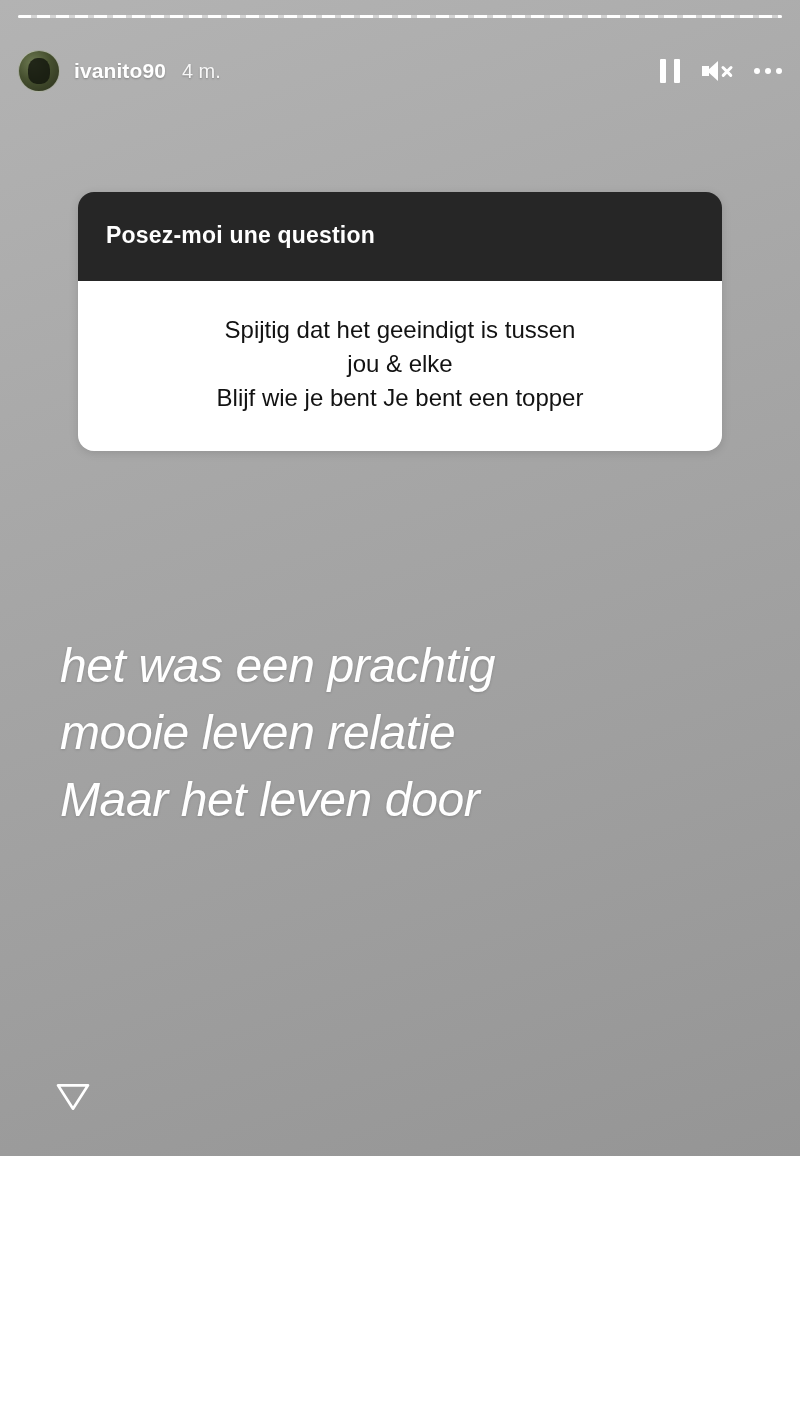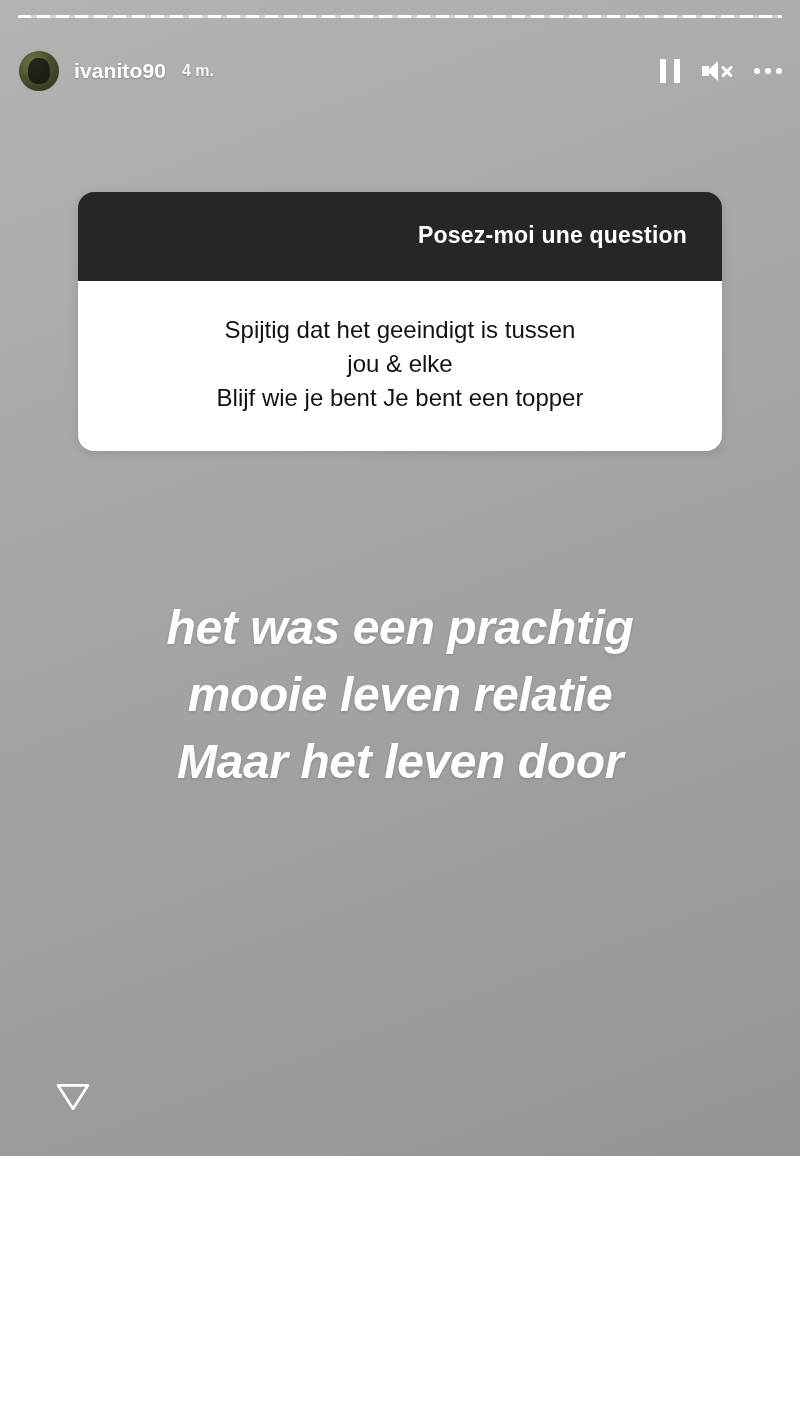--- a/index.html
+++ b/index.html
@@ -85,22 +85,22 @@
   .username {
     color: #ffffff;
     font-size: 21px;
     font-weight: 600;
     margin-left: 14px;
     letter-spacing: 0.1px;
     text-shadow: 0 1px 2px rgba(0,0,0,0.25);
   }
   .timestamp {
     color: rgba(255,255,255,0.92);
-    font-size: 16px;
-    font-weight: 700;
+    font-size: 20px;
+    font-weight: 400;
     margin-left: 16px;
     text-shadow: 0 1px 2px rgba(0,0,0,0.25);
   }
   .header-actions {
     margin-left: auto;
     display: flex;
     align-items: center;
     gap: 22px;
   }
   .icon-pause {
@@ -163,44 +163,43 @@
     width: 644px;
     border-radius: 16px;
     overflow: hidden;
     box-shadow: 0 2px 10px rgba(0,0,0,0.13);
   }
   .question-prompt {
     background: #262626;
     color: #ffffff;
     font-size: 23px;
     font-weight: 700;
-    text-align: right;
-    padding: 30px 35px 32px;
+    text-align: left;
+    padding: 30px 28px 32px;
     letter-spacing: 0.2px;
   }
   .question-answer {
     background: #ffffff;
     color: #121212;
     font-size: 24px;
     font-weight: 500;
     line-height: 1.42;
     text-align: center;
     padding: 32px 26px 36px;
   }
 
   
   .caption {
     position: absolute;
     left: 60px;
     width: 680px;
-    top: 594px;
-    text-align: center;
+    top: 632px;
     color: #ffffff;
     font-size: 48px;
-    font-weight: 700;
+    font-weight: 400;
     font-style: italic;
     line-height: 1.40;
     letter-spacing: -0.4px;
     text-shadow: 0 1px 3px rgba(0,0,0,0.16);
   }
   .caption .line { display: block; white-space: nowrap; }
   .emoji { font-style: normal; }
 
   
   .reply-bar {

